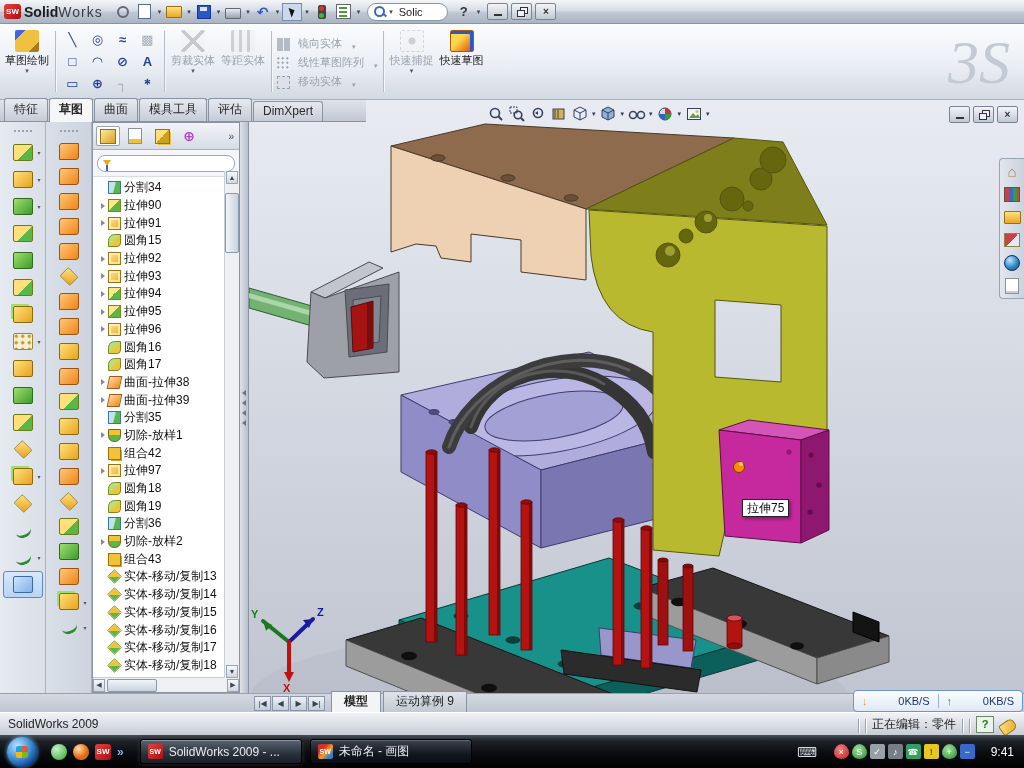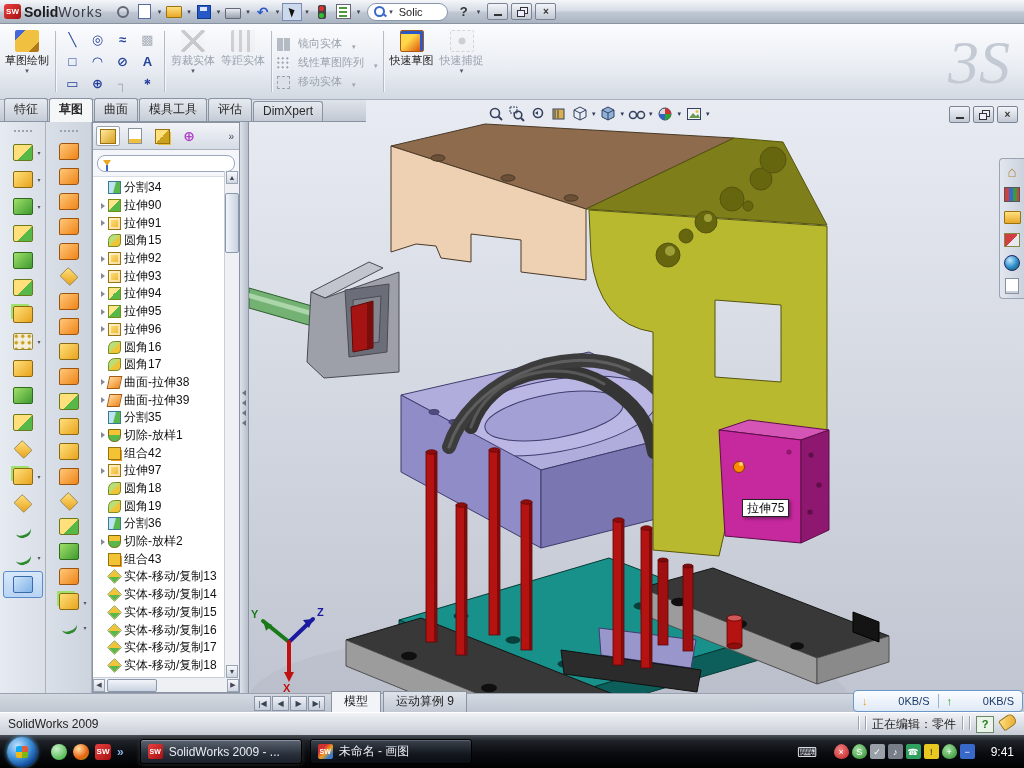--- a/index.html
+++ b/index.html
@@ -165,26 +165,26 @@
   .tp-doc{width:12px;height:14px;background:#fff;border:1px solid #8a92a0;box-shadow:inset 0 -2px 0 #c8d0da;}
   #vtooltip{position:absolute;left:493px;top:399px;z-index:6;background:#ffffff;border:1px solid #222;
     font-size:12px;color:#111;padding:0 4px;line-height:16px;box-shadow:2px 2px 3px rgba(0,0,0,.35);white-space:nowrap;}
   
   #docbar{position:absolute;left:0;top:693px;width:1024px;height:19px;background:linear-gradient(180deg,#d4d9e1,#bfc6d1);
     border-top:1px solid #9aa2b0;box-sizing:border-box;display:flex;align-items:flex-end;}
   #docnav{display:flex;gap:1px;margin-left:254px;margin-bottom:1px;}
   .dnav{width:17px;height:15px;background:linear-gradient(180deg,#eef1f6,#c6cdd8);border:1px solid #8a96a8;box-sizing:border-box;
     font-size:8px;color:#345;display:flex;align-items:center;justify-content:center;}
   .dtab{font-size:12px;color:#222;padding:1px 12px 2px;border:1px solid #8a93a2;border-bottom:none;background:linear-gradient(180deg,#dfe3ea,#c2c8d3);margin-left:2px;white-space:nowrap;}
-  .dtab.active{background:#f2f4f7;font-weight:normal;margin-left:6px;}
+  .dtab.active{background:#f2f4f7;font-weight:bold;margin-left:6px;}
   #statusbar{position:absolute;left:0;top:712px;width:1024px;height:23px;
     background:linear-gradient(180deg,#f0f2f6,#c8cdd6);border-top:1px solid #fff;box-sizing:border-box;
     display:flex;align-items:center;font-size:12px;color:#222;}
   #sb-left{margin-left:8px;}
-  #sb-right{margin-left:auto;display:flex;align-items:flex-start;gap:6px;margin-right:8px;}
+  #sb-right{margin-left:auto;display:flex;align-items:flex-end;gap:6px;margin-right:8px;}
   .sb-sep{width:1px;height:14px;background:#9aa2b0;box-shadow:1px 0 0 #fff;}
   .sb-help{width:16px;height:15px;border:1px solid #6a8a6a;background:#eaf4ea;color:#1a7a1a;font-weight:bold;font-size:11px;
     display:flex;align-items:center;justify-content:center;}
   .sb-tag{width:14px;height:10px;background:linear-gradient(135deg,#ffe080,#e8a828);border:1px solid #9a7210;border-radius:2px 5px 5px 2px;transform:rotate(-35deg);}
   #net{position:absolute;left:853px;top:690px;width:168px;height:20px;z-index:20;
     background:linear-gradient(180deg,#fbfdff,#dfe9f6);border:1px solid #6b96c8;border-radius:4px;
     display:flex;align-items:center;font-size:11px;color:#1a3a6b;}
   .net-cell{flex:1;display:flex;align-items:center;justify-content:space-between;padding:0 8px;}
   .net-div{width:1px;height:14px;background:#9ab4d4;}
   .net-down{color:#e8a020;font-weight:bold;}
@@ -346,28 +346,28 @@
             <span class="tdd2 on">▾</span>
           </div>
 
           <div class="trio-row">
             <span class="ticon ta-move"></span>
             <span class="tlabel">移动实体</span>
             <span class="tdd2 on">▾</span>
           </div>
         </div>
       <div class="csep"></div>
-      <div class="bigbtn">
-        <div class="bicon ic-rapid"></div>
-        <div class="blabel">快速草图</div>
-      </div>
       <div class="bigbtn off">
         <div class="bicon ic-snap"></div>
         <div class="blabel">快速捕捉</div>
         <div class="bdd">▾</div>
+      </div>
+      <div class="bigbtn">
+        <div class="bicon ic-rapid"></div>
+        <div class="blabel">快速草图</div>
       </div>
     </div>
     <div class="watermark">3S</div>
   </div>
 
   <div id="viewport">
     <svg id="scene" width="776" height="593" viewBox="0 0 776 593">
       <defs>
         <linearGradient id="bgG" x1="0" y1="0" x2="0" y2="1">
           <stop offset="0" stop-color="#e8ebf2"></stop>

